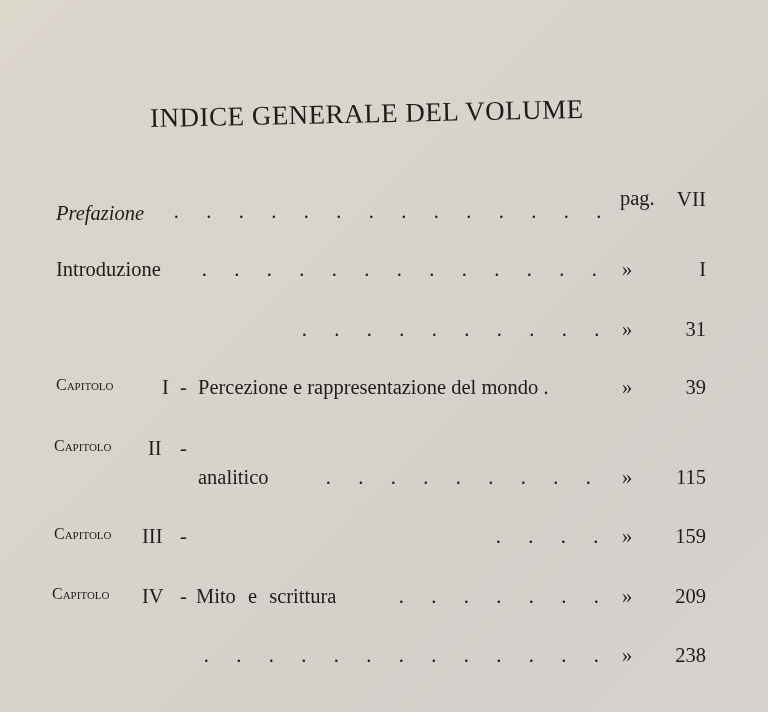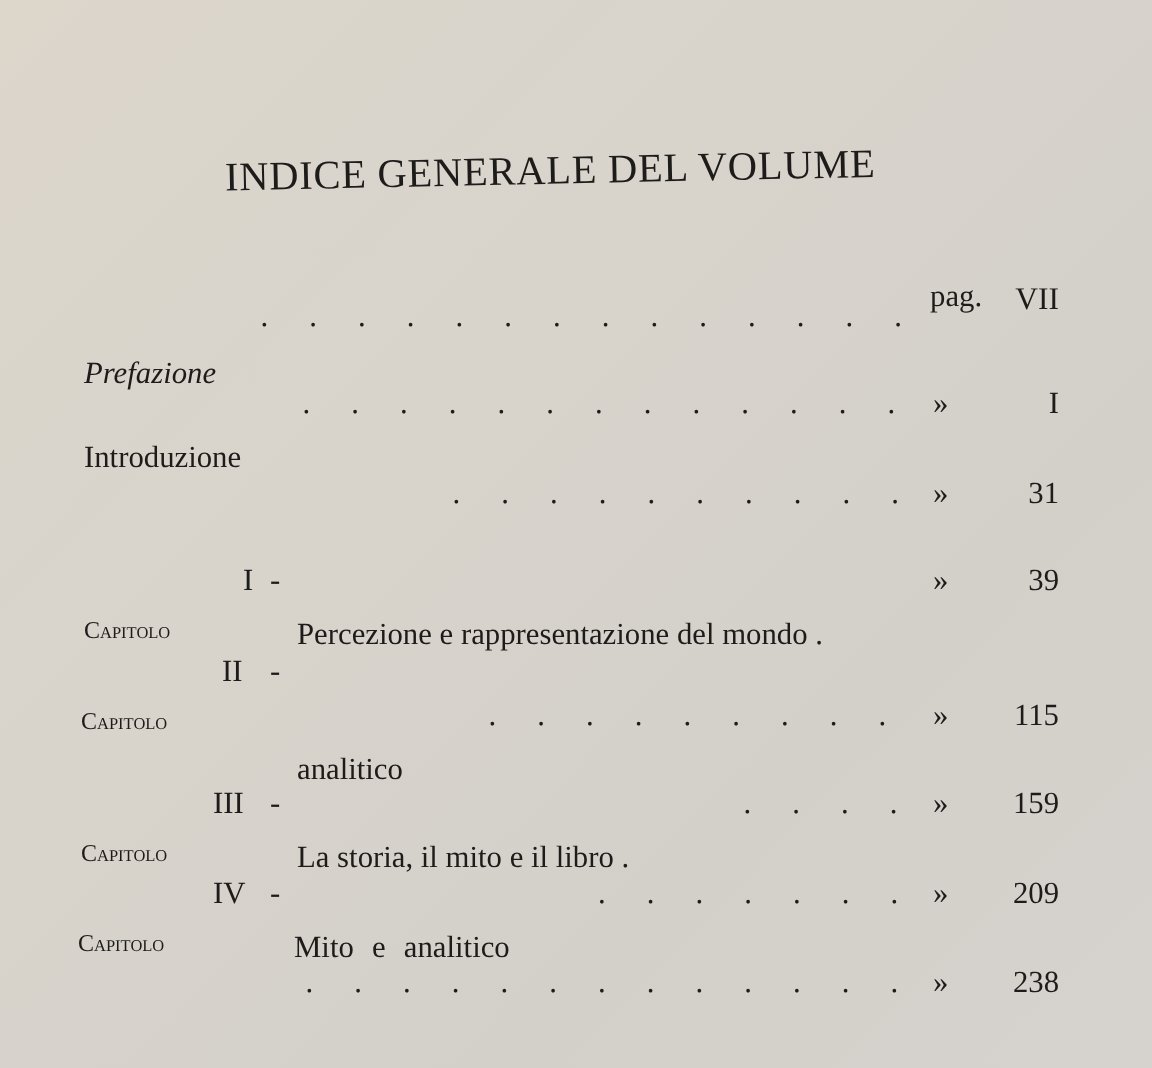--- a/index.html
+++ b/index.html
@@ -35,21 +35,20 @@
     position: absolute;
     left: 0;
     width: 768px;
     height: 30px;
     font-size: 20.5px;
     white-space: nowrap;
   }
   .label {
     position: absolute;
     top: 0;
-    margin-top: 36px;
   }
   .cap {
     font-variant: small-caps;
     font-size: 16px;
   }
   .roman {
     position: absolute;
     top: 0;
   }
   .dash {
@@ -129,31 +128,30 @@
     <span class="label" style="left:198px">analitico</span>
     <span class="dots" style="left:312px"><span>.</span><span>.</span><span>.</span><span>.</span><span>.</span><span>.</span><span>.</span><span>.</span><span>.</span></span>
     <span class="guill">»</span>
     <span class="pagenum">115</span>
   </div>
 
   <div class="row" style="top:525px">
     <span class="label cap" style="left:54px">Capitolo</span>
     <span class="roman" style="left:142px">III</span>
     <span class="dash" style="left:180px">-</span>
-    <span class="label" style="left:198px">La storia, il mito e il libro .</span>
     <span class="dots" style="left:482px"><span>.</span><span>.</span><span>.</span><span>.</span></span>
     <span class="guill">»</span>
     <span class="pagenum">159</span>
   </div>
 
   <div class="row" style="top:585px">
     <span class="label cap" style="left:52px">Capitolo</span>
     <span class="roman" style="left:142px">IV</span>
     <span class="dash" style="left:180px">-</span>
-    <span class="label" style="left:196px;word-spacing:7px">Mito e analitico</span>
+    <span class="label" style="left:196px;word-spacing:7px">Mito e scrittura</span>
     <span class="dots" style="left:385px"><span>.</span><span>.</span><span>.</span><span>.</span><span>.</span><span>.</span><span>.</span></span>
     <span class="guill">»</span>
     <span class="pagenum">209</span>
   </div>
 
   <div class="row" style="top:644px">
     <span class="dots" style="left:190px"><span>.</span><span>.</span><span>.</span><span>.</span><span>.</span><span>.</span><span>.</span><span>.</span><span>.</span><span>.</span><span>.</span><span>.</span><span>.</span></span>
     <span class="guill">»</span>
     <span class="pagenum">238</span>
   </div>

